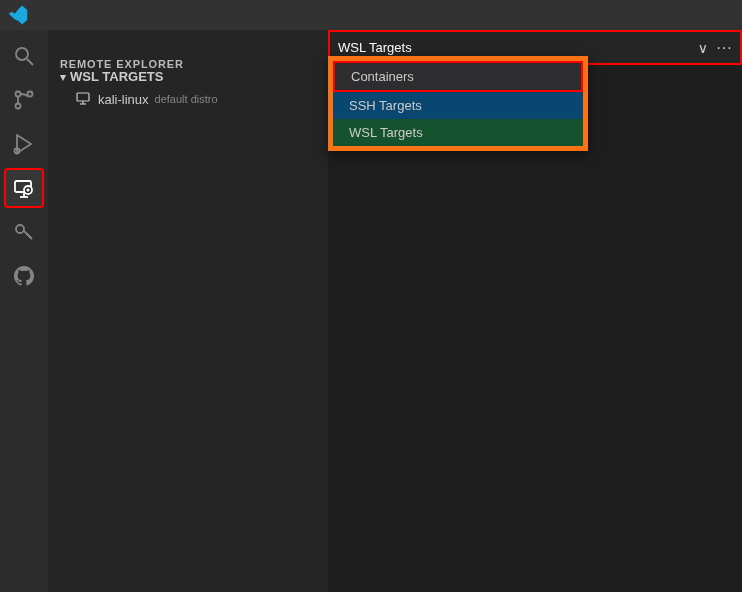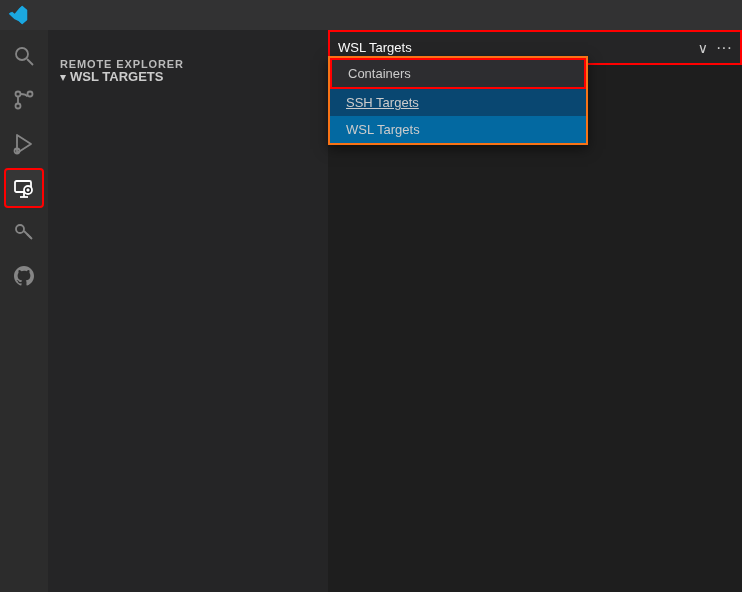--- a/index.html
+++ b/index.html
@@ -185,40 +185,39 @@
       margin-right: 8px;
     }
     .selector-more {
       color: #cccccc;
       font-size: 16px;
       cursor: pointer;
     }
 
     
     .dropdown-menu {
-      background: #0369a1;
-      border: 2px solid #f97316;
+      background: #14532d;
+      border: 5px solid #f97316;
       min-width: 260px;
       box-shadow: 0 4px 12px rgba(0,0,0,0.5);
     }
     .dropdown-item {
       padding: 6px 16px;
       color: #cccccc;
       font-size: 13px;
       cursor: pointer;
       display: flex;
       align-items: center;
     }
     .dropdown-item.highlighted-red {
       border: 2px solid #ff0000;
       background: #2d2d30;
     }
     .dropdown-item.selected-blue {
       background: #094771;
-      text-decoration: underline;
     }
 
     
     .editor-area {
       flex: 1;
       background: #1e1e1e;
     }
 
     
     .remote-panel::-webkit-scrollbar {
@@ -299,20 +298,29 @@
 
   <div class="sidebar">
     <div class="sidebar-header">
       <span class="sidebar-title">REMOTE EXPLORER</span>
     </div>
     <div class="remote-panel">
       <div class="section-header">
         <span class="section-arrow">▾</span>
         <span class="section-label">WSL TARGETS</span>
       </div>
+      <div class="tree-item">
+        <svg class="computer-icon" viewBox="0 0 16 16" fill="none" stroke="#cccccc" stroke-width="1.2">
+          <rect x="1" y="2" width="12" height="8" rx="1"></rect>
+          <line x1="4" y1="13" x2="10" y2="13"></line>
+          <line x1="7" y1="10" x2="7" y2="13"></line>
+        </svg>
+        <span class="item-name">kali-linux</span>
+        <span class="item-tag">default distro</span>
+      </div>
     </div>
   </div>
 
   <div class="editor-area"></div>
 </div>
 
 <div class="selector-bar">
   <span class="selector-label">WSL Targets</span>
   <span class="selector-chevron">∨</span>
   <span class="selector-more">···</span>

